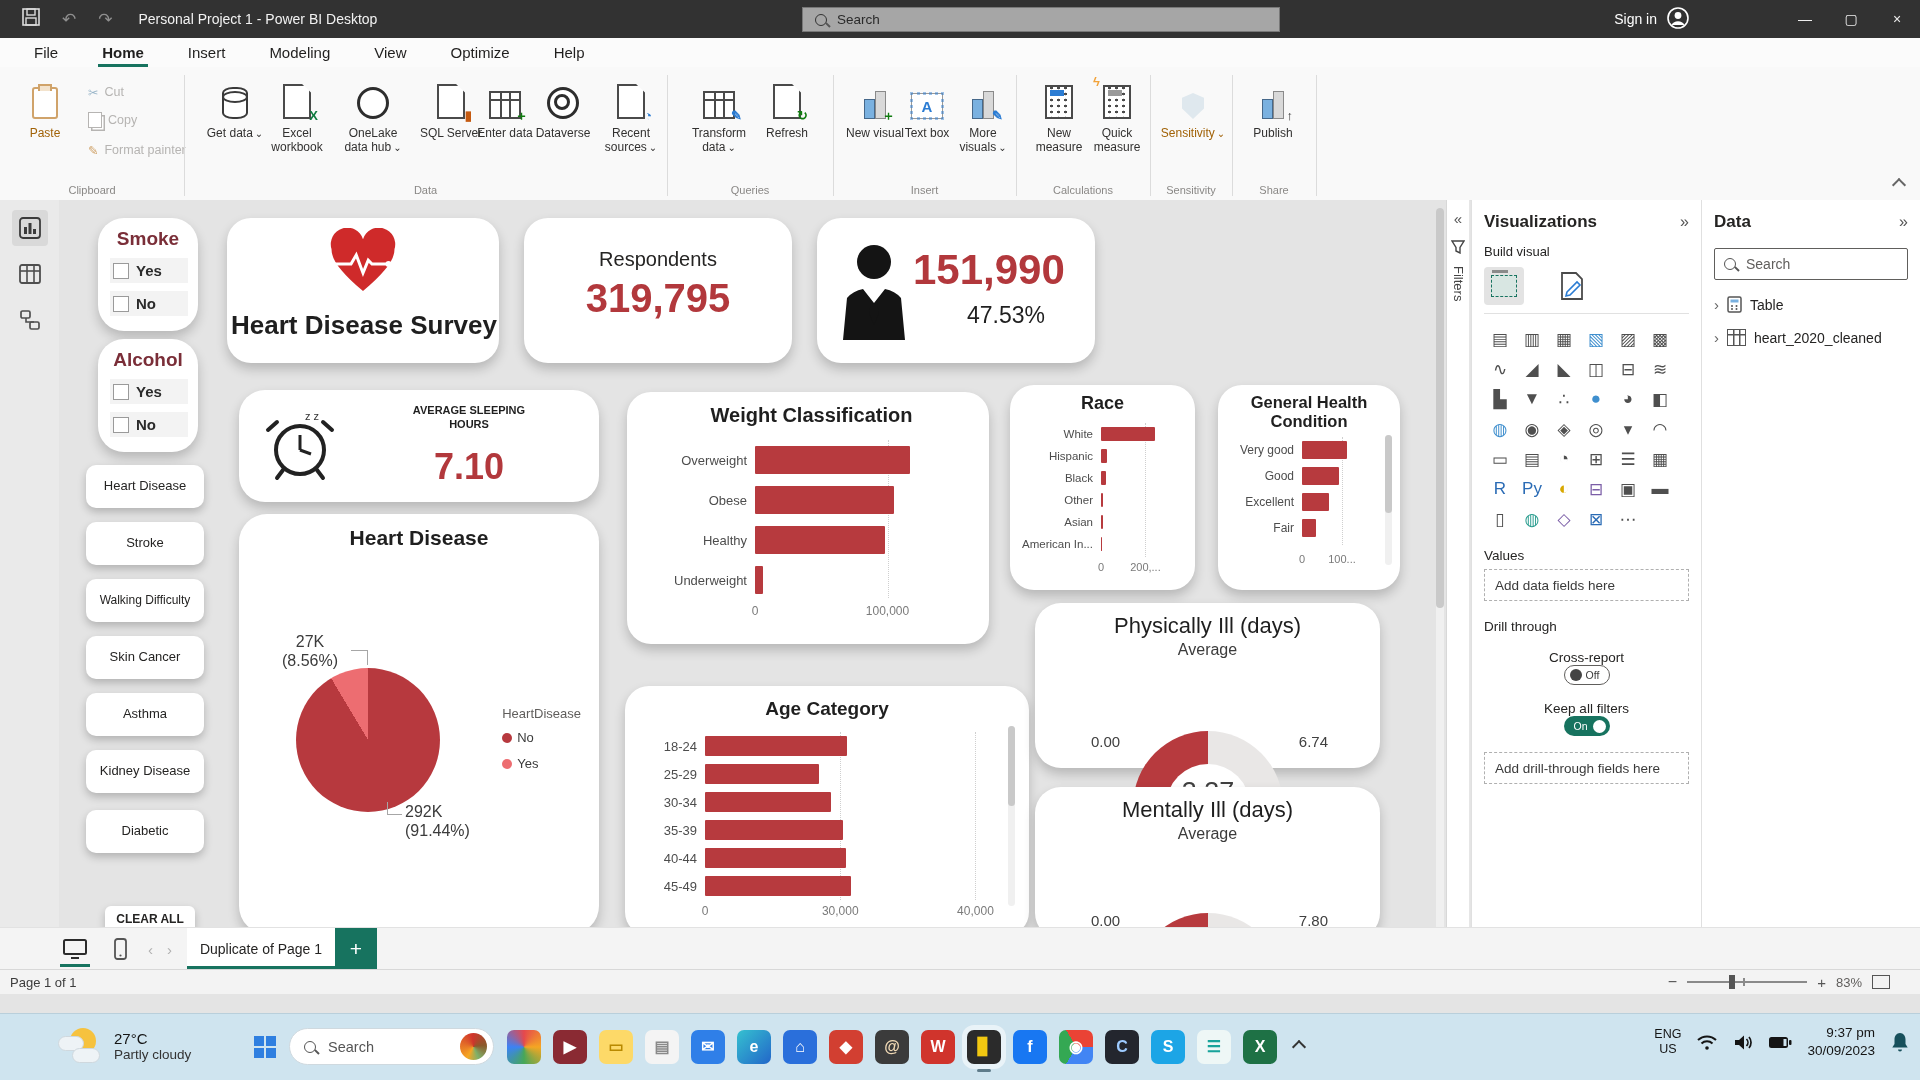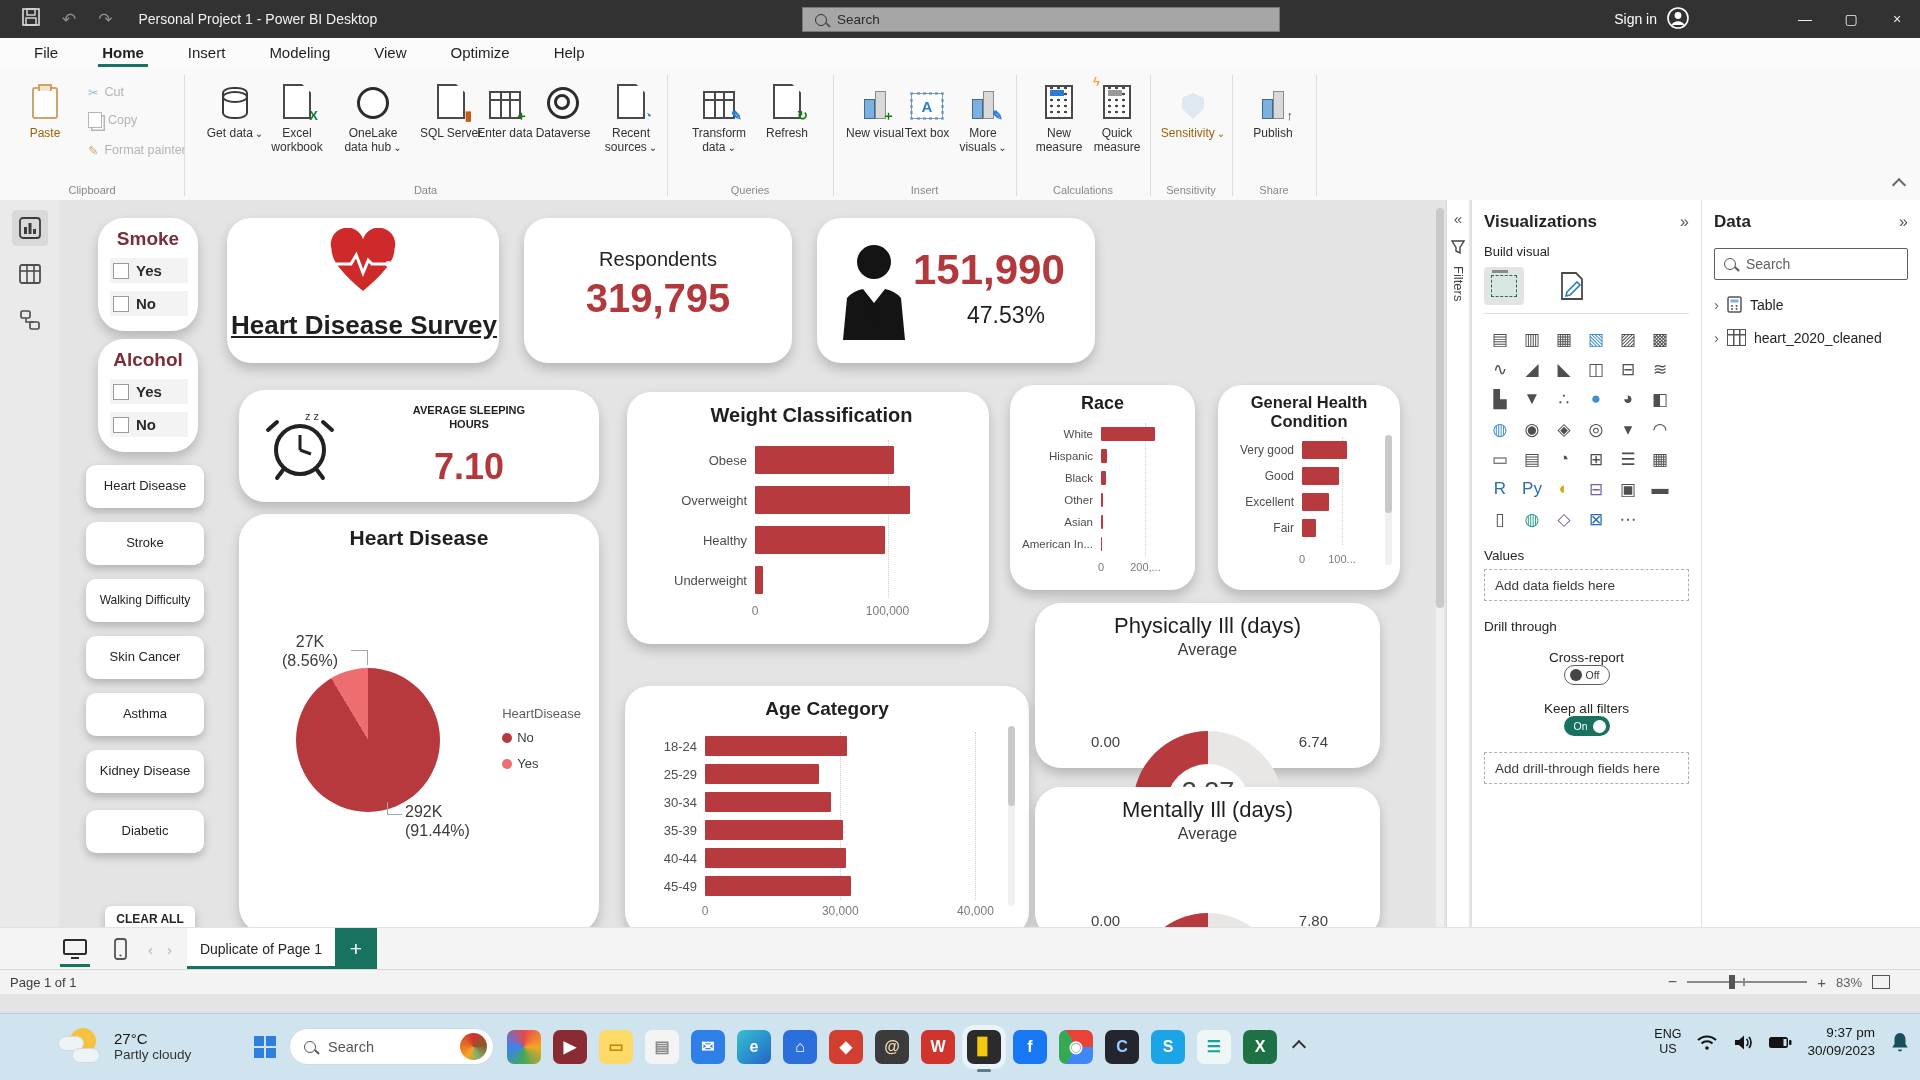--- a/index.html
+++ b/index.html
@@ -415,21 +415,21 @@
       </div>
 
     <div class="card" style="left:168px;top:18px;width:272px;height:145px;">
       <div class="abs" style="left:0;right:0;top:10px;display:flex;justify-content:center;">
         <svg width="78" height="66" viewBox="0 0 100 88">
           <path d="M50 84 C22 60 8 44 8 28 A19 19 0 0 1 50 15 A19 19 0 0 1 92 28 C92 44 78 60 50 84 Z" fill="#cf2a2a"></path>
           <polyline points="10,48 34,48 41,36 50,60 57,43 62,48 84,48" fill="none" stroke="#fff" stroke-width="4"></polyline>
           <circle cx="84" cy="48" r="4" fill="#fff"></circle>
         </svg>
       </div>
-      <div class="abs ctitle" style="left:2px;right:0;top:92px;font-size:26px;text-decoration:underline;">Heart Disease Survey</div>
+      <div class="abs ctitle" style="left:2px;right:0;top:92px;font-size:26px;">Heart Disease Survey</div>
     </div>
 
     <div class="card" style="left:465px;top:18px;width:268px;height:145px;">
       <div class="abs" style="left:0;right:0;top:30px;text-align:center;font-size:20px;color:#252423;">Respondents</div>
       <div class="abs bigval" style="left:0;right:0;top:58px;text-align:center;font-size:40px;">319,795</div>
     </div>
 
     <div class="card" style="left:758px;top:18px;width:278px;height:145px;">
       <div class="abs" style="left:20px;top:22px;">
         <svg width="74" height="100" viewBox="0 0 74 100">
@@ -462,29 +462,29 @@
       <div class="abs bigval" style="left:110px;right:10px;top:56px;text-align:center;font-size:36px;">7.10</div>
     </div>
 
     <div class="card" style="left:568px;top:192px;width:362px;height:252px;">
       <div class="ctitle" style="margin-top:12px;padding-left:7px;">Weight Classification</div>
       <div class="abs" style="left:16px;right:22px;top:48px;height:158px;">
         <div class="abs" style="left:112px;right:0;top:0;bottom:0;">
           <div class="gridline" style="left: 62.5%;"></div>
         </div>
         <div class="hrow" style="height:40px;">
+            <span class="hlabel" style="width:112px;">Overweight</span>
+            <span class="htrack">
+              <span class="hbar" style="width: 73.125%;"></span>
+            </span>
+          </div>
+        <div class="hrow" style="height:40px;">
             <span class="hlabel" style="width:112px;">Obese</span>
             <span class="htrack">
               <span class="hbar" style="width: 65.625%;"></span>
-            </span>
-          </div>
-        <div class="hrow" style="height:40px;">
-            <span class="hlabel" style="width:112px;">Overweight</span>
-            <span class="htrack">
-              <span class="hbar" style="width: 73.125%;"></span>
             </span>
           </div>
         <div class="hrow" style="height:40px;">
             <span class="hlabel" style="width:112px;">Healthy</span>
             <span class="htrack">
               <span class="hbar" style="width: 61.25%;"></span>
             </span>
           </div>
         <div class="hrow" style="height:40px;">
             <span class="hlabel" style="width:112px;">Underweight</span>

